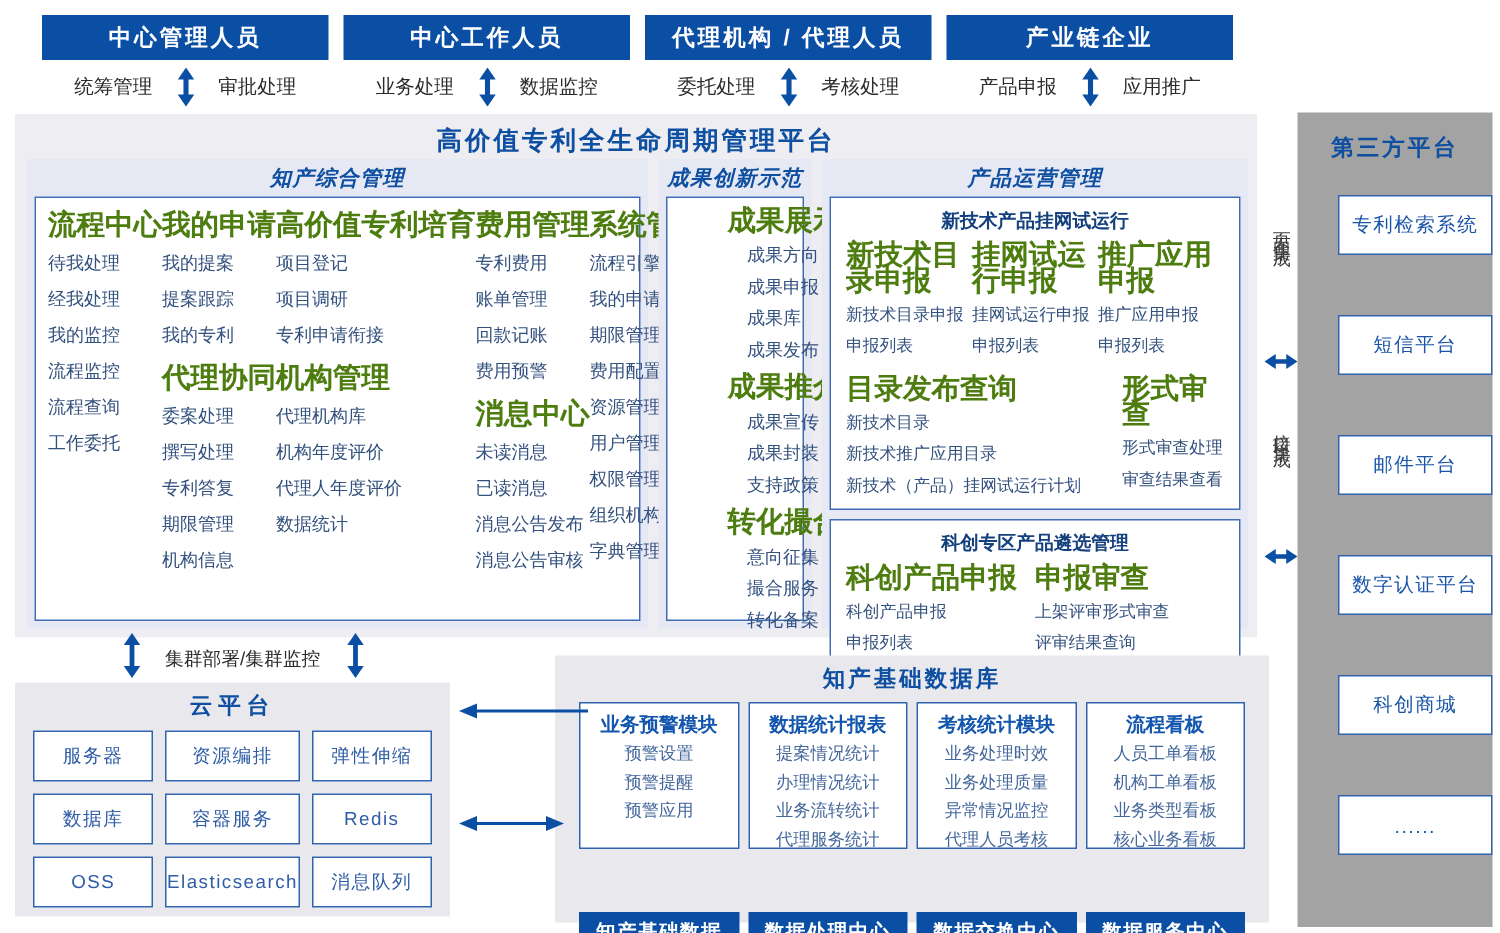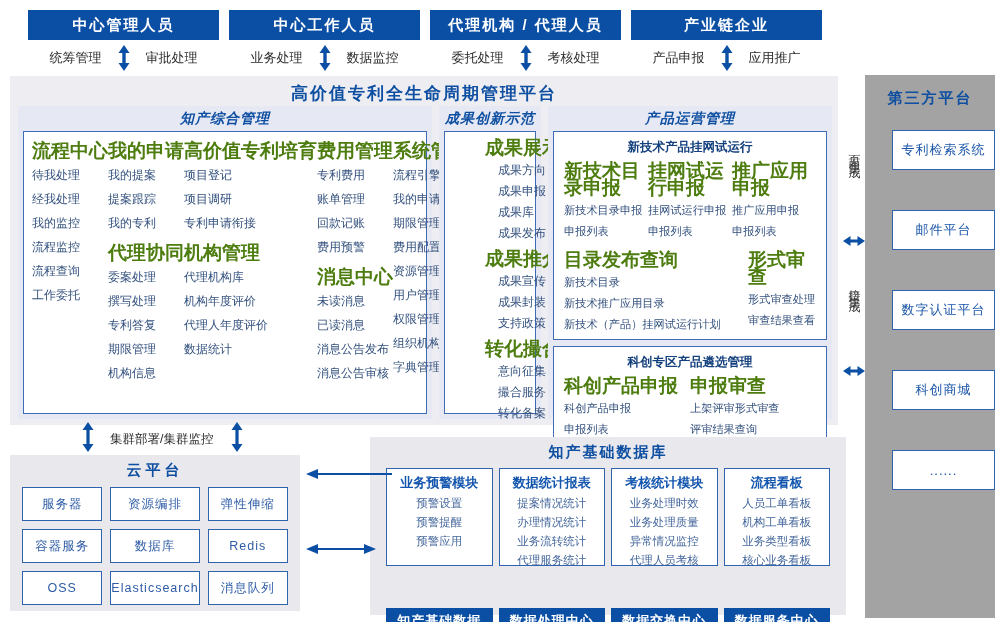--- a/index.html
+++ b/index.html
@@ -465,20 +465,21 @@
       <polygon points="22,6 14.5,1 14.5,11" fill="currentColor"></polygon>
     </svg>
   </div>
 
   <div class="third-party">
     <div class="tp-title">第三方平台</div>
     <div class="tp-list">
 
         <div class="tp-box">专利检索系统</div>
 
+        <div class="tp-box">短信平台</div>
 
         <div class="tp-box">邮件平台</div>
 
         <div class="tp-box">数字认证平台</div>
 
         <div class="tp-box">科创商城</div>
 
         <div class="tp-box">......</div>
       </div>
   </div>
@@ -498,23 +499,23 @@
   <div class="cloud">
     <div class="cloud-title">云平台</div>
     <div class="cloud-grid">
 
         <div class="cloud-box">服务器</div>
 
         <div class="cloud-box">资源编排</div>
 
         <div class="cloud-box">弹性伸缩</div>
 
+        <div class="cloud-box">数据库</div>
+
         <div class="cloud-box">容器服务</div>
-
-        <div class="cloud-box">数据库</div>
 
         <div class="cloud-box">Redis</div>
 
         <div class="cloud-box">OSS</div>
 
         <div class="cloud-box">Elasticsearch</div>
 
         <div class="cloud-box">消息队列</div>
       </div>
   </div>

